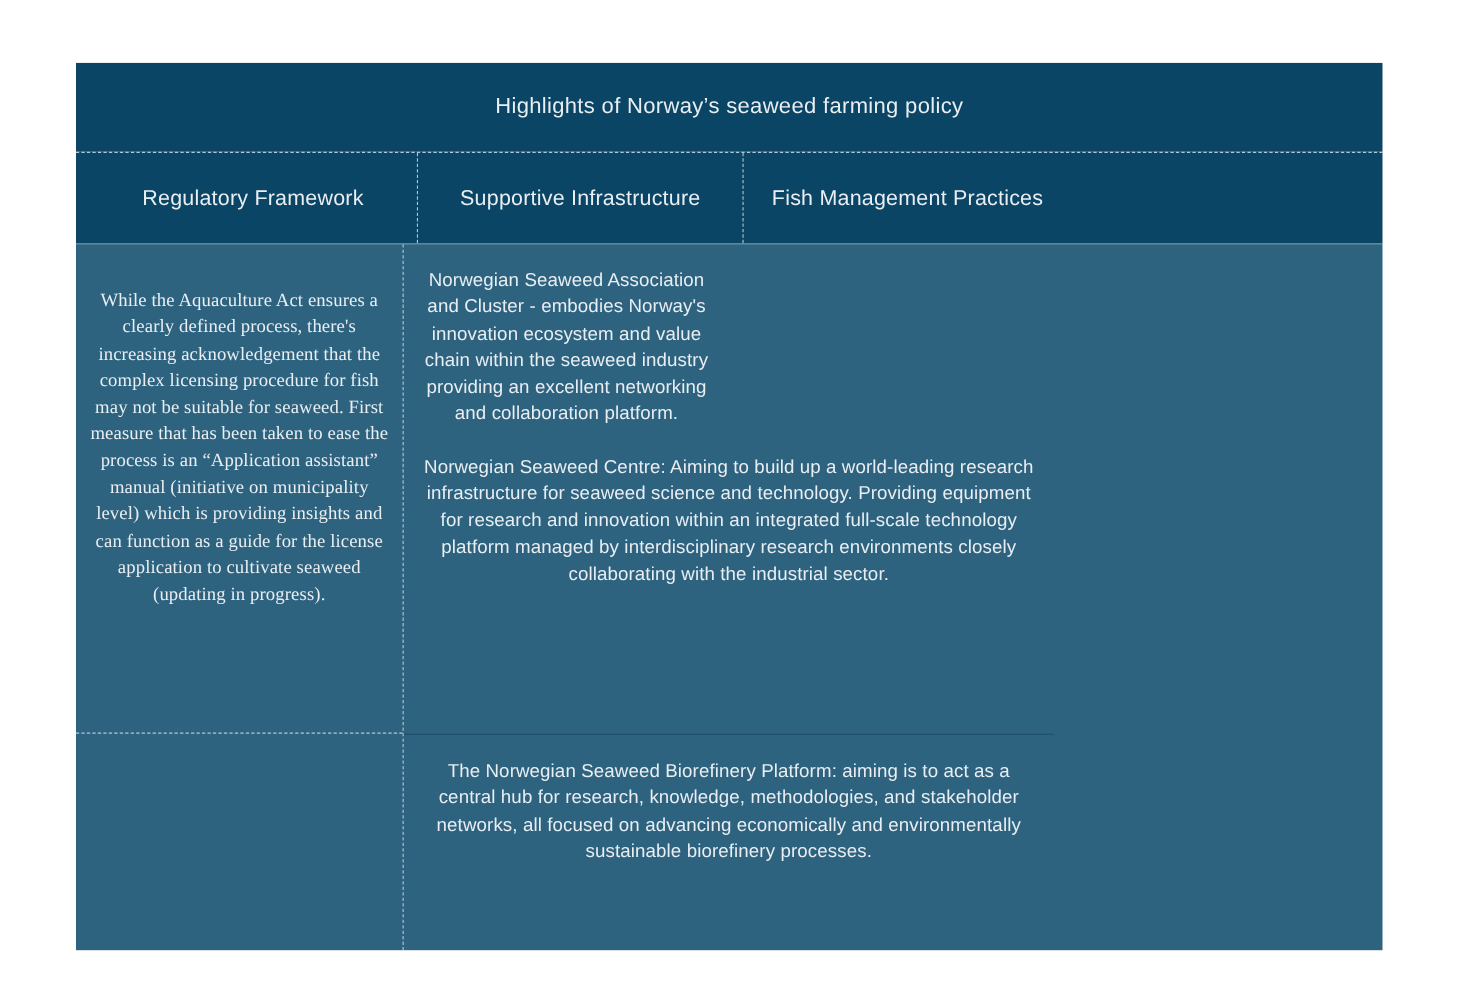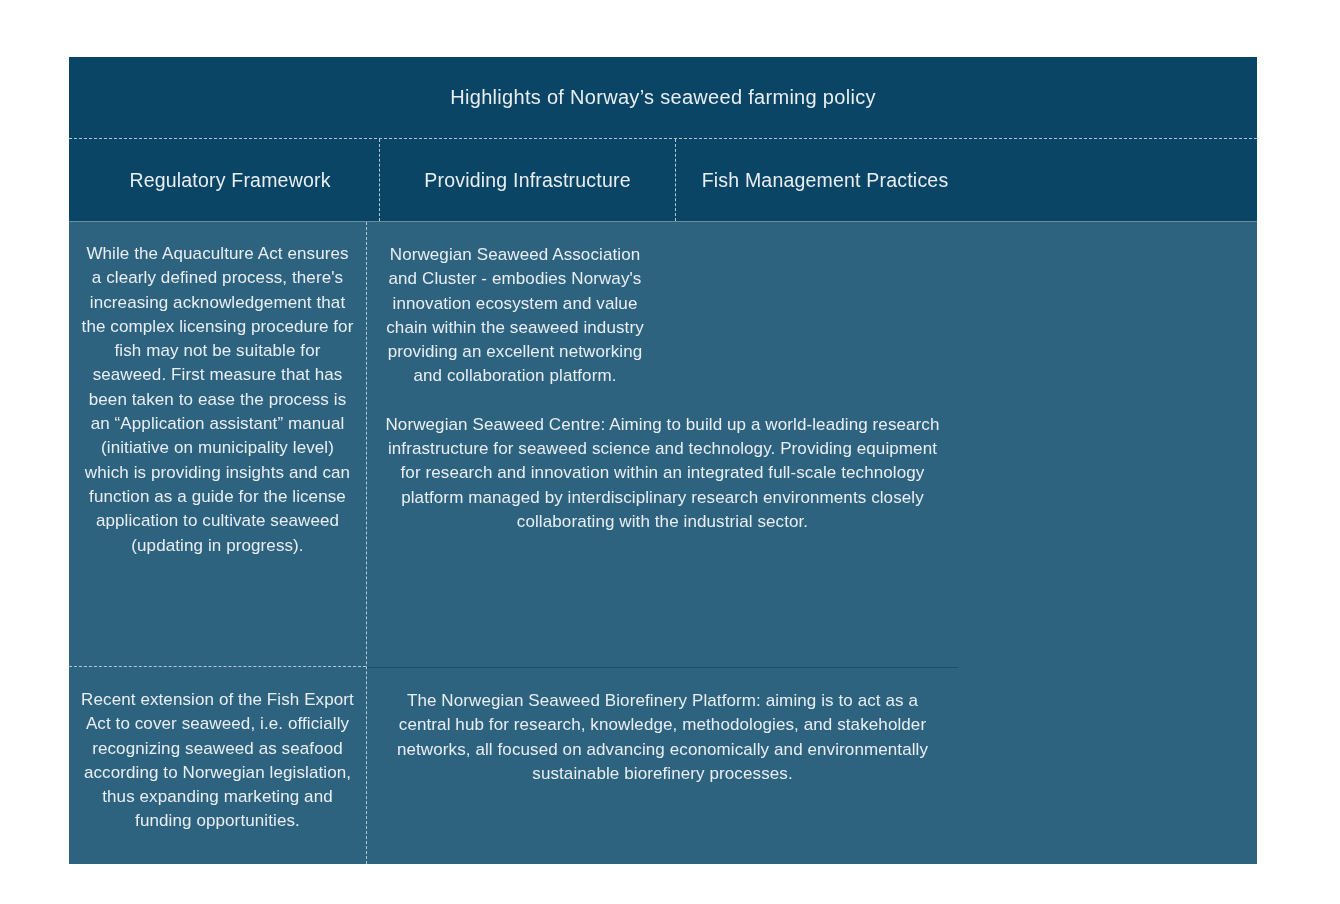--- a/index.html
+++ b/index.html
@@ -85,21 +85,22 @@
   }
   .col { display: flex; flex-direction: column; }
   .col-regulatory {
     width: 298px;
     border-right: 1px dashed var(--border-light);
   }
   .cell-reg-top {
     height: 445px;
     flex: 0 0 445px;
     border-bottom: 1px dashed var(--border-light);
-    padding: 20px 12px 0;
+    padding: 39px 12px 0;
+    font-family: Liberation Serif, serif;
   }
   .cell-reg-bottom {
     flex: 1 1 auto;
     padding: 21px 9px 0;
   }
   .col-middle { width: 591px; }
   .middle-top {
     height: 445px;
     flex: 0 0 445px;
     padding-top: 21px;
@@ -129,29 +130,28 @@
 
 <div class="page">
   <div class="policy-table">
 
     <div class="title-bar">
       <div class="title">Highlights of Norway’s seaweed farming policy</div>
     </div>
 
     <div class="header-row">
       <div class="header-cell hc-1">Regulatory Framework</div>
-      <div class="header-cell hc-2">Providing Infrastructure</div>
+      <div class="header-cell hc-2">Supportive Infrastructure</div>
       <div class="header-cell hc-4">Fish Management Practices</div>
     </div>
 
     <div class="body-grid">
 
       <div class="col col-regulatory">
         <p class="cell cell-reg-top">While the Aquaculture Act ensures a clearly defined process, there's increasing acknowledgement that the complex licensing procedure for fish may not be suitable for seaweed. First measure that has been taken to ease the process is an “Application assistant” manual (initiative on municipality level) which is providing insights and can function as a guide for the license application to cultivate seaweed (updating in progress).</p>
-        <p class="cell cell-reg-bottom">Recent extension of the Fish Export Act to cover seaweed, i.e. officially recognizing seaweed as seafood according to Norwegian legislation, thus expanding marketing and funding opportunities.</p>
       </div>
 
       <div class="col col-middle">
         <div class="middle-top">
           <div class="duo">
             <p class="cell duo-left">Norwegian Seaweed Association and Cluster - embodies Norway's innovation ecosystem and value chain within the seaweed industry providing an excellent networking and collaboration platform.</p>
           </div>
           <p class="cell centre-para">Norwegian Seaweed Centre: Aiming to build up a world-leading research infrastructure for seaweed science and technology. Providing equipment for research and innovation within an integrated full-scale technology platform managed by interdisciplinary research environments closely collaborating with the industrial sector.</p>
         </div>
         <div class="middle-bottom">

